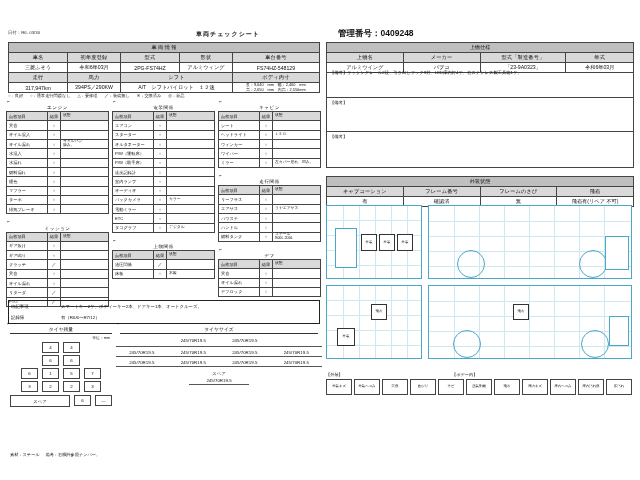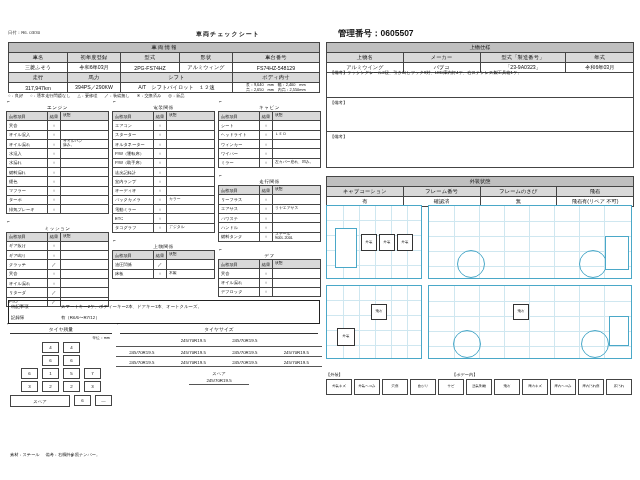--- a/index.html
+++ b/index.html
@@ -102,21 +102,21 @@
         align-items:center;justify-content:center;text-align:center;line-height:1.05;background:#fff;}
 </style>
 </head>
 <body>
 
 <div class="page">
 
   <div class="metarow">
     <div class="meta-left">日付：R6. 03/30</div>
     <div class="meta-center">車両チェックシート</div>
-    <div class="meta-right">管理番号：0605507</div>
+    <div class="meta-right">管理番号：0409248</div>
   </div>
 
   <table class="veh">
     <tbody>
         <tr>
           <td class="band" colspan="5">車 両 情 報</td>
         </tr>
     <tr>
       <td class="hdr" style="width:19%">車名</td>
       <td class="hdr" style="width:17%">初年度登録</td>

